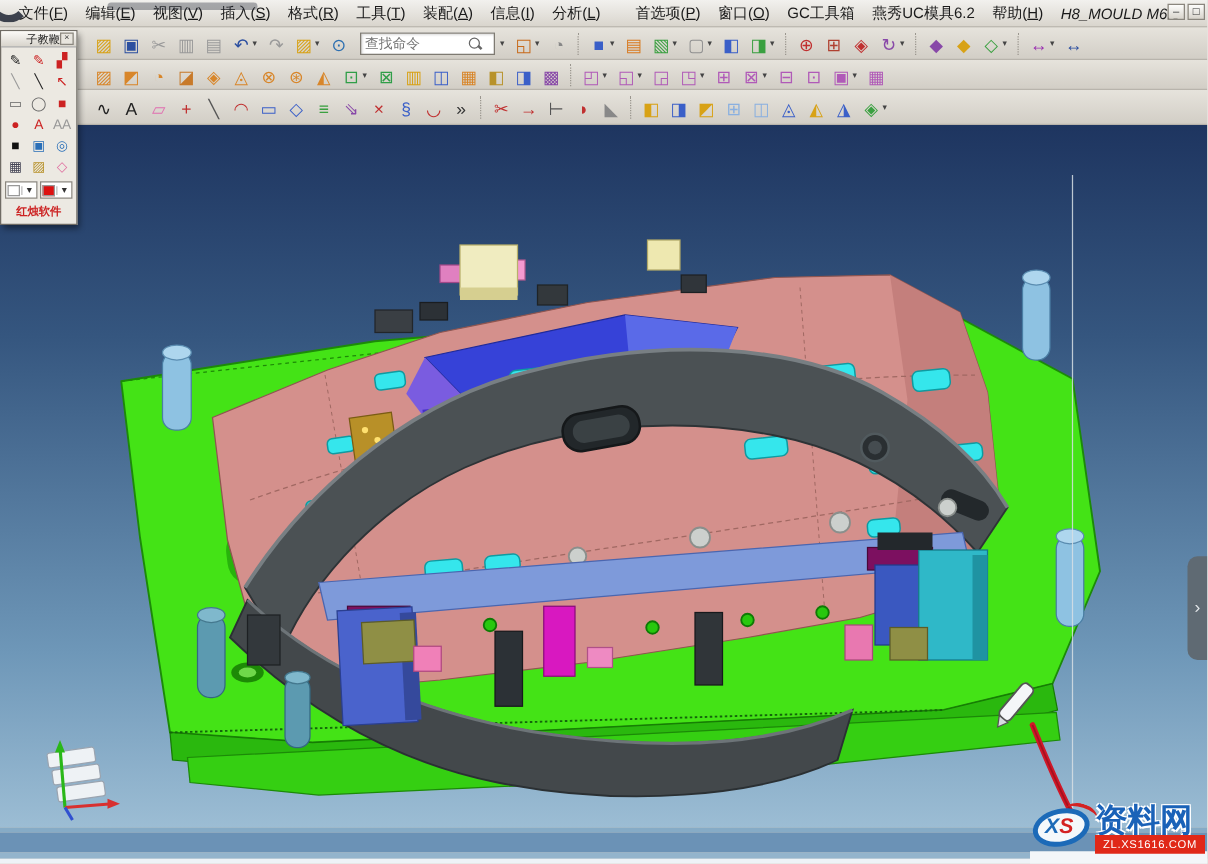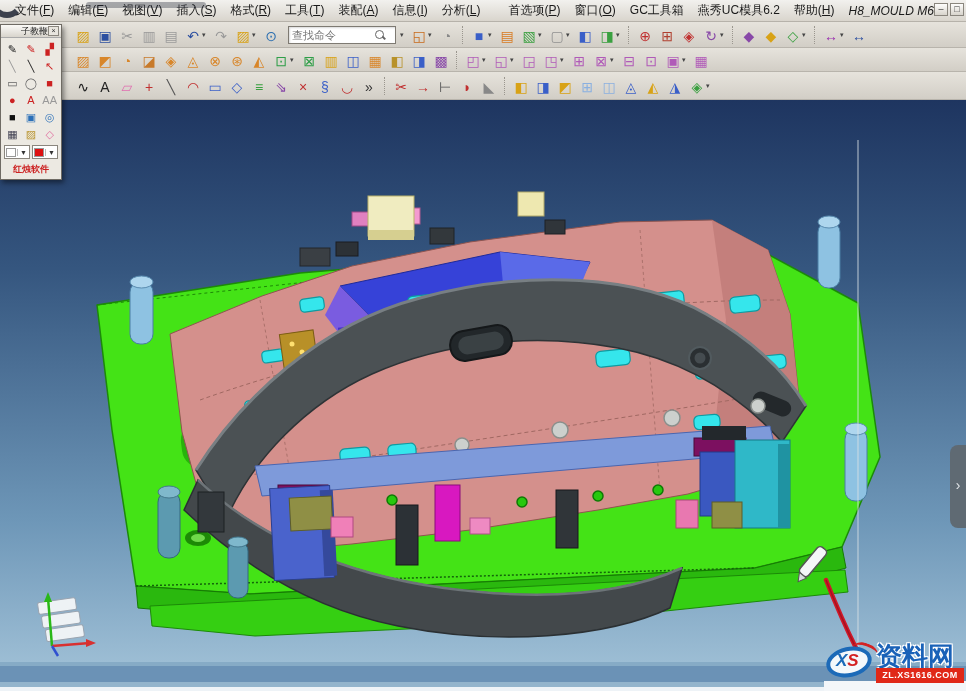--- a/index.html
+++ b/index.html
@@ -75,21 +75,21 @@
   #wm-logo { position:absolute; left:0; top:6px; width:52px; height:38px; }
   #wm-ellipse { position:absolute; left:2px; top:4px; width:46px; height:30px; border:4px solid #1c6ab8;
     border-radius:50%; background:#f4f8fb; transform:rotate(-12deg); }
   #wm-xs { position:absolute; left:12px; top:8px; font-size:17px; font-weight:bold; font-style:italic; }
   #wm-xs .x { color:#1c6ab8; } #wm-xs .s { color:#d42222; }
   #wm-swoosh { position:absolute; left:28px; top:0px; width:26px; height:16px;
     border-top:3px solid #d42222; border-radius:50%; transform:rotate(18deg); }
   #wm-text { position:absolute; left:52px; top:2px; font-size:26px; font-weight:bold; color:#1a62b8;
     text-shadow:1px 1px 0 #fff,-1px -1px 0 #fff,1px -1px 0 #fff,-1px 1px 0 #fff; }
   #wm-bar { position:absolute; left:52px; top:31px; width:88px; height:15px; background:#e02818;
-    color:#fff; font-size:9px; font-weight:bold; text-align:center; line-height:15px; letter-spacing:.5px; }
+    color:#fff; font-size:9px; font-weight:normal; text-align:center; line-height:15px; letter-spacing:.5px; }
   #wm-strip { position:absolute; left:0px; top:44px; width:142px; height:10px; background:#f3f6f9; }
 </style>
 </head>
 <body>
 
 <div id="window">
 
   <div id="menubar">
       <span class="menu-item">文件(<u>F</u>)</span>
       <span class="menu-item">编辑(<u>E</u>)</span>

